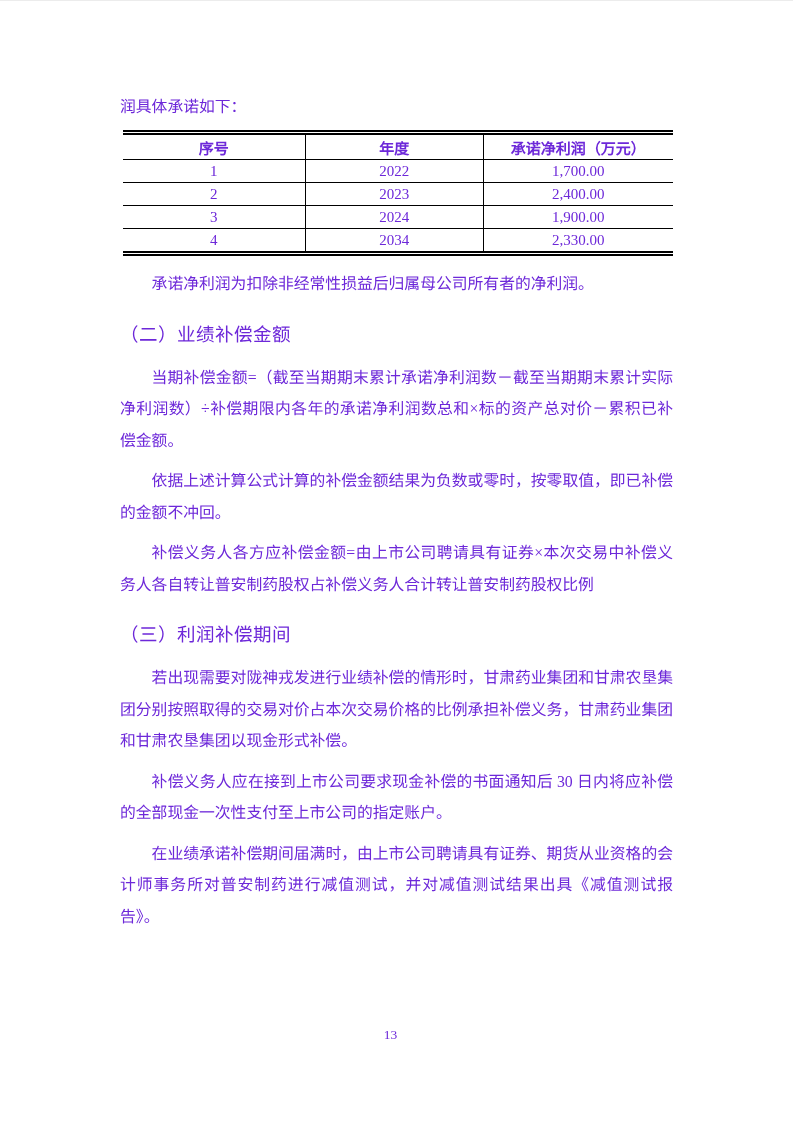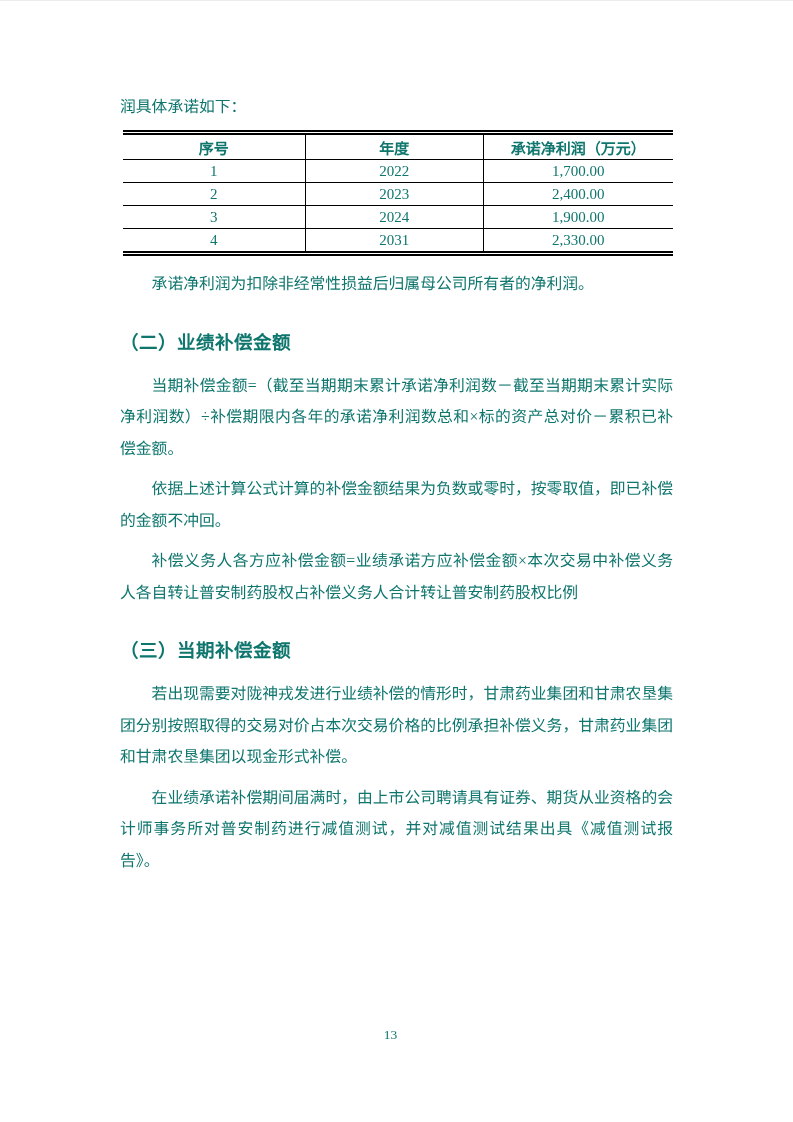--- a/index.html
+++ b/index.html
@@ -8,21 +8,21 @@
     background: #ffffff;
   }
   .page {
     position: relative;
     width: 793px;
     height: 1122px;
     background: #ffffff;
     border-top: 1px solid #ececec;
     overflow: hidden;
     font-family: "Liberation Serif", "DejaVu Serif", serif;
-    color: #0f766e;
+    color: #6d28d9;
     box-sizing: border-box;
   }
   .content {
     position: absolute;
     left: 120px;
     top: 95px;
     width: 553px;
   }
   .intro {
     margin: 0 0 9px 0;
@@ -59,24 +59,24 @@
   
   p.body-para {
     margin: 0 0 9px 0;
     font-size: 15.8px;
     line-height: 31.5px;
     text-align: justify;
     text-indent: 2em;
   }
   p.note-para { margin-top: 12px; }
   h2.sec-heading {
-    margin: 30px 0 14px 0;
+    margin: 22px 0 14px 0;
     font-size: 18.5px;
     line-height: 26px;
-    font-weight: bold;
+    font-weight: normal;
     font-family: "Liberation Sans", "DejaVu Sans", sans-serif;
     letter-spacing: 0.5px;
   }
   .page-number {
     position: absolute;
     left: 0;
     right: 12px;
     top: 1026px;
     text-align: center;
     font-size: 13.5px;
@@ -115,34 +115,35 @@
           <td>2023</td>
           <td>2,400.00</td>
         </tr>
         <tr>
           <td>3</td>
           <td>2024</td>
           <td>1,900.00</td>
         </tr>
         <tr>
           <td>4</td>
-          <td>2031</td>
+          <td>2034</td>
           <td>2,330.00</td>
         </tr>
       </tbody>
     </table>
 
     <p class="body-para note-para">承诺净利润为扣除非经常性损益后归属母公司所有者的净利润。</p>
 
     <h2 class="sec-heading">（二）业绩补偿金额</h2>
     <p class="body-para">当期补偿金额=（截至当期期末累计承诺净利润数－截至当期期末累计实际净利润数）÷补偿期限内各年的承诺净利润数总和×标的资产总对价－累积已补偿金额。</p>
     <p class="body-para">依据上述计算公式计算的补偿金额结果为负数或零时，按零取值，即已补偿的金额不冲回。</p>
-    <p class="body-para">补偿义务人各方应补偿金额=业绩承诺方应补偿金额×本次交易中补偿义务人各自转让普安制药股权占补偿义务人合计转让普安制药股权比例</p>
+    <p class="body-para">补偿义务人各方应补偿金额=由上市公司聘请具有证券×本次交易中补偿义务人各自转让普安制药股权占补偿义务人合计转让普安制药股权比例</p>
 
-    <h2 class="sec-heading">（三）当期补偿金额</h2>
+    <h2 class="sec-heading">（三）利润补偿期间</h2>
     <p class="body-para">若出现需要对陇神戎发进行业绩补偿的情形时，甘肃药业集团和甘肃农垦集团分别按照取得的交易对价占本次交易价格的比例承担补偿义务，甘肃药业集团和甘肃农垦集团以现金形式补偿。</p>
+    <p class="body-para">补偿义务人应在接到上市公司要求现金补偿的书面通知后 30 日内将应补偿的全部现金一次性支付至上市公司的指定账户。</p>
 
     <p class="body-para">在业绩承诺补偿期间届满时，由上市公司聘请具有证券、期货从业资格的会计师事务所对普安制药进行减值测试，并对减值测试结果出具《减值测试报告》。</p>
 
   </div>
 
   <div class="page-number">13</div>
 </div>
 
 </body></html>

